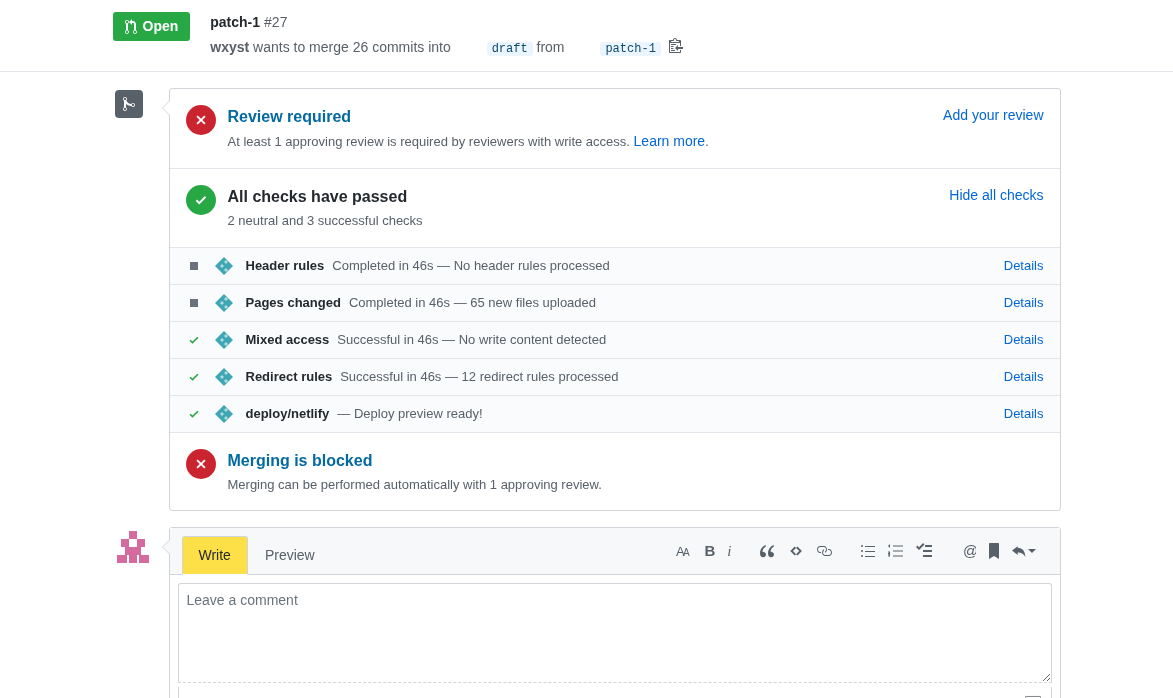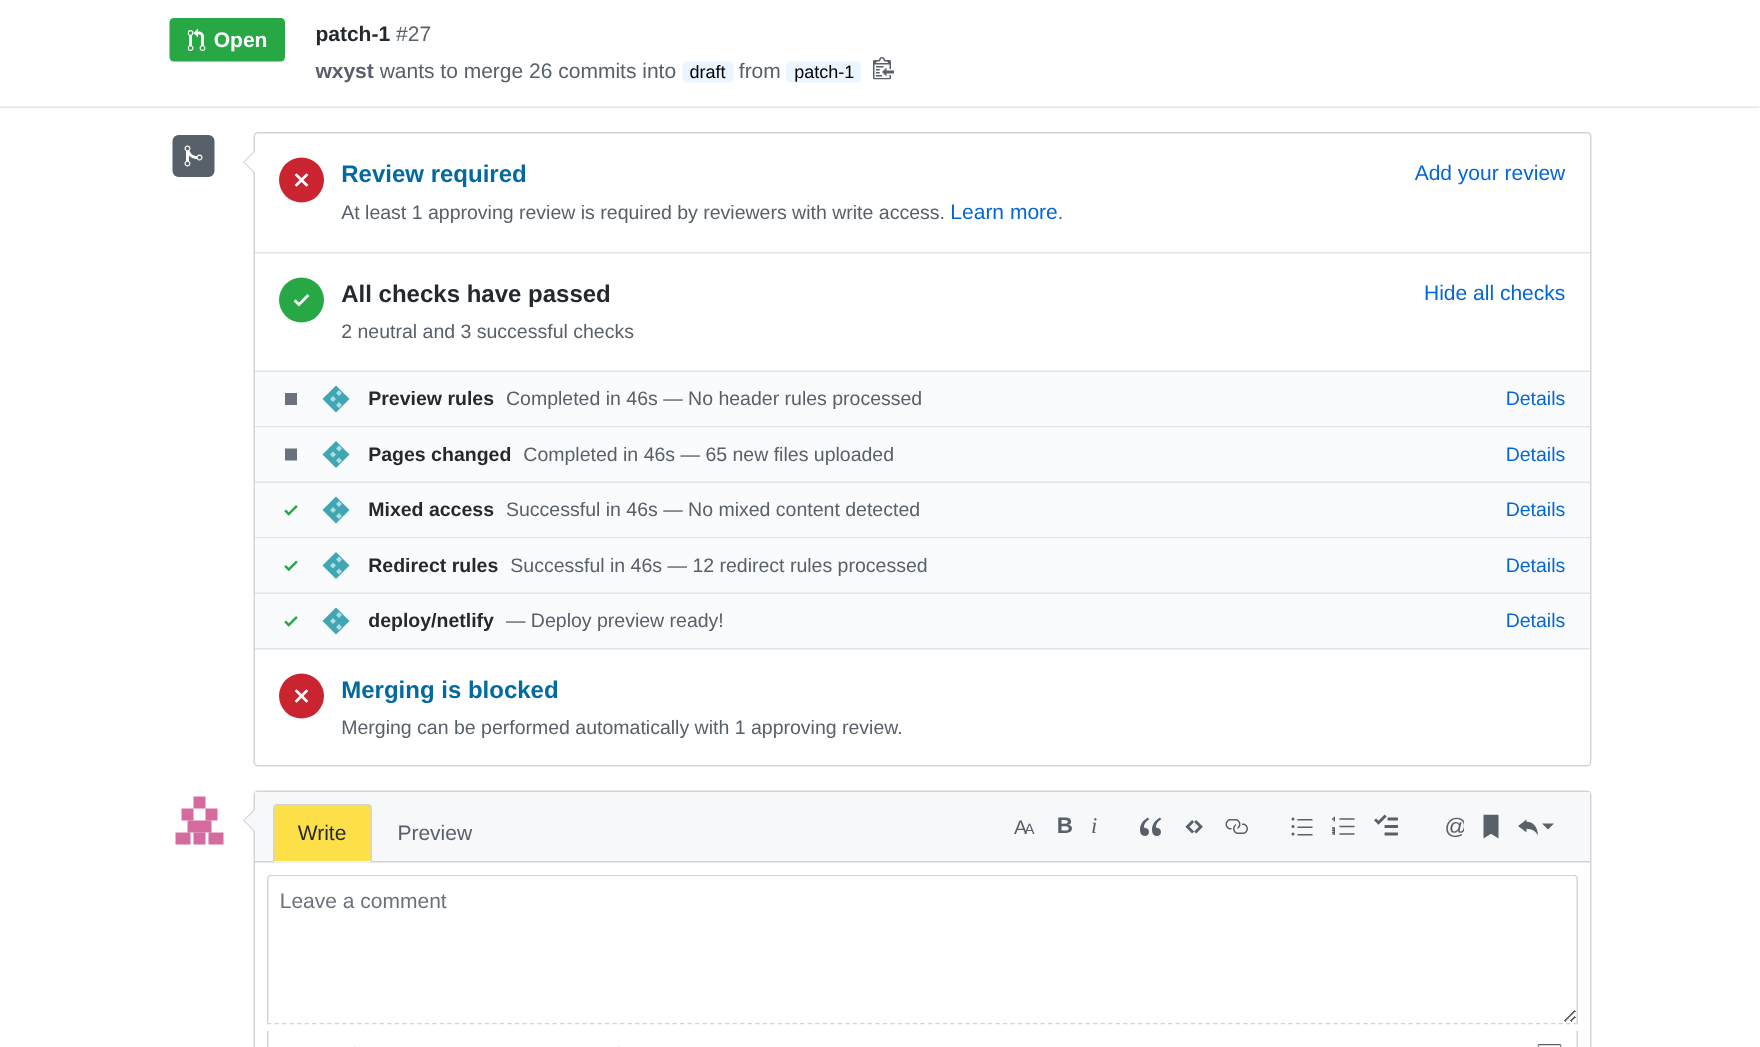--- a/index.html
+++ b/index.html
@@ -35,26 +35,27 @@
       font-size: 14px;
       font-weight: 600;
     }
     .state-badge svg { fill: #fff; }
     .pr-title-line { display: flex; align-items: baseline; gap: 4px; }
     .pr-title { font-weight: 600; font-size: 14px; }
     .pr-number { color: #586069; font-size: 14px; }
     .pr-meta { font-size: 14px; color: #586069; margin-top: 4px; }
     .pr-meta .author { font-weight: 600; color: #586069; }
     .branch {
-      font-family: Liberation Sans, sans-serif;
+      font-family: Liberation Mono, monospace;
       background: #eaf5ff;
-      color: #000000;
+      color: #0c4a6e;
       padding: 0 5px;
       border-radius: 3px;
       font-size: 12px;
+      margin-left: 32px;
     }
     .copy-icon {
       display: inline-block;
       vertical-align: middle;
       color: #586069;
       cursor: pointer;
       margin-left: 4px;
     }
 
     .timeline {
@@ -348,21 +349,21 @@
           <div class="check-item">
             <span class="check-status-icon neutral">
               <span class="neutral-square"></span>
             </span>
             <span class="check-avatar">
               <svg width="20" height="20" viewBox="0 0 40 40">
                 <path fill="#3FA7B3" d="M20 2l18 18-18 18L2 20z"></path>
                 <path fill="#fff" d="M12 20l4-4 4 4-4 4zm8-8l4-4 4 4-4 4zm0 16l4-4 4 4-4 4z" opacity=".6"></path>
               </svg>
             </span>
-            <span><span class="check-name">Preview rules</span><span class="check-desc">Completed in 46s — No header rules processed</span></span>
+            <span><span class="check-name">Header rules</span><span class="check-desc">Completed in 46s — No header rules processed</span></span>
             <a class="check-detail-link">Details</a>
           </div>
           <div class="check-item">
             <span class="check-status-icon neutral">
               <span class="neutral-square"></span>
             </span>
             <span class="check-avatar">
               <svg width="20" height="20" viewBox="0 0 40 40">
                 <path fill="#3FA7B3" d="M20 2l18 18-18 18L2 20z"></path>
                 <path fill="#fff" d="M12 20l4-4 4 4-4 4zm8-8l4-4 4 4-4 4zm0 16l4-4 4 4-4 4z" opacity=".6"></path>
@@ -376,21 +377,21 @@
               <svg width="12" height="12" viewBox="0 0 12 16" fill="currentColor">
                 <path d="M12 5l-8 8-4-4 1.5-1.5L4 10l6.5-6.5L12 5z"></path>
               </svg>
             </span>
             <span class="check-avatar">
               <svg width="20" height="20" viewBox="0 0 40 40">
                 <path fill="#3FA7B3" d="M20 2l18 18-18 18L2 20z"></path>
                 <path fill="#fff" d="M12 20l4-4 4 4-4 4zm8-8l4-4 4 4-4 4zm0 16l4-4 4 4-4 4z" opacity=".6"></path>
               </svg>
             </span>
-            <span><span class="check-name">Mixed access</span><span class="check-desc">Successful in 46s — No mixed content detected</span></span>
+            <span><span class="check-name">Mixed access</span><span class="check-desc">Successful in 46s — No write content detected</span></span>
             <a class="check-detail-link">Details</a>
           </div>
           <div class="check-item">
             <span class="check-status-icon success">
               <svg width="12" height="12" viewBox="0 0 12 16" fill="currentColor">
                 <path d="M12 5l-8 8-4-4 1.5-1.5L4 10l6.5-6.5L12 5z"></path>
               </svg>
             </span>
             <span class="check-avatar">
               <svg width="20" height="20" viewBox="0 0 40 40">

